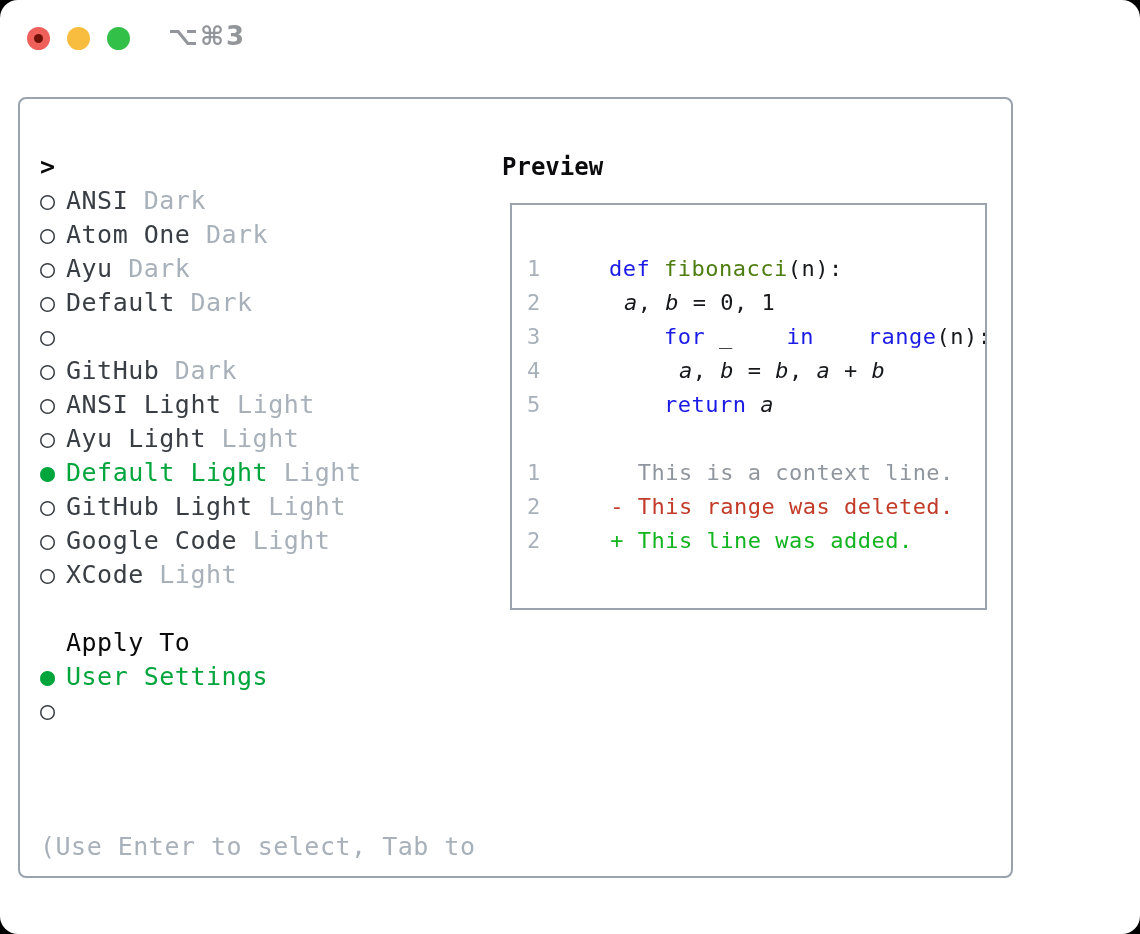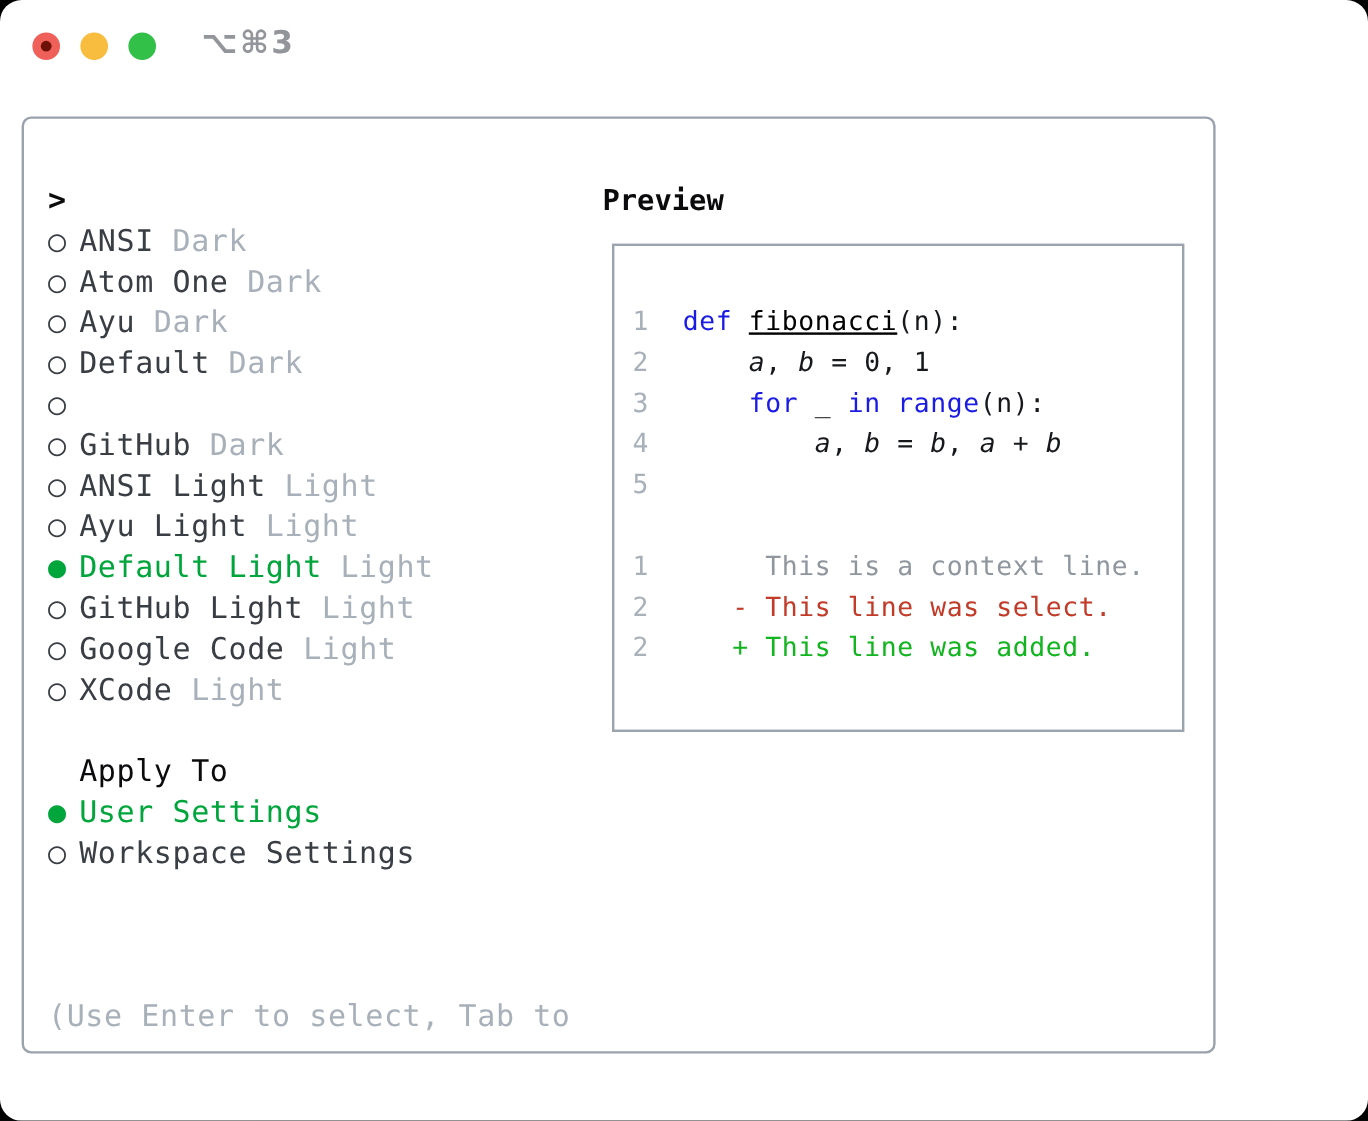--- a/index.html
+++ b/index.html
@@ -37,22 +37,22 @@
   .prevlabel{
     position:absolute;left:482px;top:51px;height:34px;line-height:34px;
     font-size:24px;font-weight:bold;color:#0b0b0d;
   }
   .prevbox{
     position:absolute;left:490px;top:104px;width:477px;height:407px;
     border:2px solid #9aa3ae;box-sizing:border-box;padding-top:47px;background:#fff;overflow:hidden;
   }
   .pline{height:34px;line-height:34px;font-size:22px;letter-spacing:0.5px;display:flex;white-space:pre;}
   .lnum{display:inline-block;flex:0 0 42px;width:42px;padding-left:15px;color:#a8b0ba;}
-  .kw{color:#1b1be6;}
-  .fn{color:#000000;text-decoration:underline;}
+  .kw{color:#1b1be6;margin-left:40px;}
+  .fn{color:#4d7c0f;}
   .var{font-style:italic;color:#16181b;}
   .pl{color:#16181b;}
   .ctx{color:#8f969e;}
   .del{color:#c23a28;}
   .add{color:#12b41f;text-align:center;}
 </style>
 </head>
 <body>
 
 <div class="screen">
@@ -90,43 +90,43 @@
 
       <div class="spacer"></div>
 
       <div class="row">
         <span class="marker"></span>
         <span class="hdr2">Apply To</span>
       </div>
 
       <div id="apply-rows">
           <div class="row sel"><span class="marker">●</span><span>User Settings</span></div>
-          <div class="row"><span class="marker">○</span><span>Workspace Settings</span></div>
+          <div class="row"><span class="marker">○</span></div>
         </div>
 
       <div class="spacer"></div>
 
       <div class="hint">
         <div>(Use Enter to select, Tab to</div>
         <div>change focus)</div>
       </div>
     </div>
 
     <div class="prevlabel">Preview</div>
 
     <div class="prevbox">
       <div id="code-lines">
           <div class="pline"><span class="lnum">1</span><span><span class="kw">def</span><span class="pl"> </span><span class="fn">fibonacci</span><span class="pl">(n):</span></span></div>
           <div class="pline"><span class="lnum">2</span><span><span class="pl">    </span><span class="var">a</span><span class="pl">, </span><span class="var">b</span><span class="pl"> = </span><span class="pl">0, 1</span></span></div>
           <div class="pline"><span class="lnum">3</span><span><span class="pl">    </span><span class="kw">for</span><span class="pl"> _ </span><span class="kw">in</span><span class="pl"> </span><span class="kw">range</span><span class="pl">(n):</span></span></div>
           <div class="pline"><span class="lnum">4</span><span><span class="pl">        </span><span class="var">a</span><span class="pl">, </span><span class="var">b</span><span class="pl"> = </span><span class="var">b</span><span class="pl">, </span><span class="var">a</span><span class="pl"> + </span><span class="var">b</span></span></div>
-          <div class="pline"><span class="lnum">5</span></div>
+          <div class="pline"><span class="lnum">5</span><span><span class="pl">    </span><span class="kw">return</span><span class="pl"> </span><span class="var">a</span></span></div>
         </div>
       <div class="spacer"></div>
       <div id="diff-lines">
           <div class="pline"><span class="lnum">1</span><span class="ctx">     This is a context line.</span></div>
-          <div class="pline"><span class="lnum">2</span><span class="del">   - This line was select.</span></div>
+          <div class="pline"><span class="lnum">2</span><span class="del">   - This range was deleted.</span></div>
           <div class="pline"><span class="lnum">2</span><span class="add">   + This line was added.</span></div>
         </div>
     </div>
 
   </div>
 </div>
 
 </body></html>

